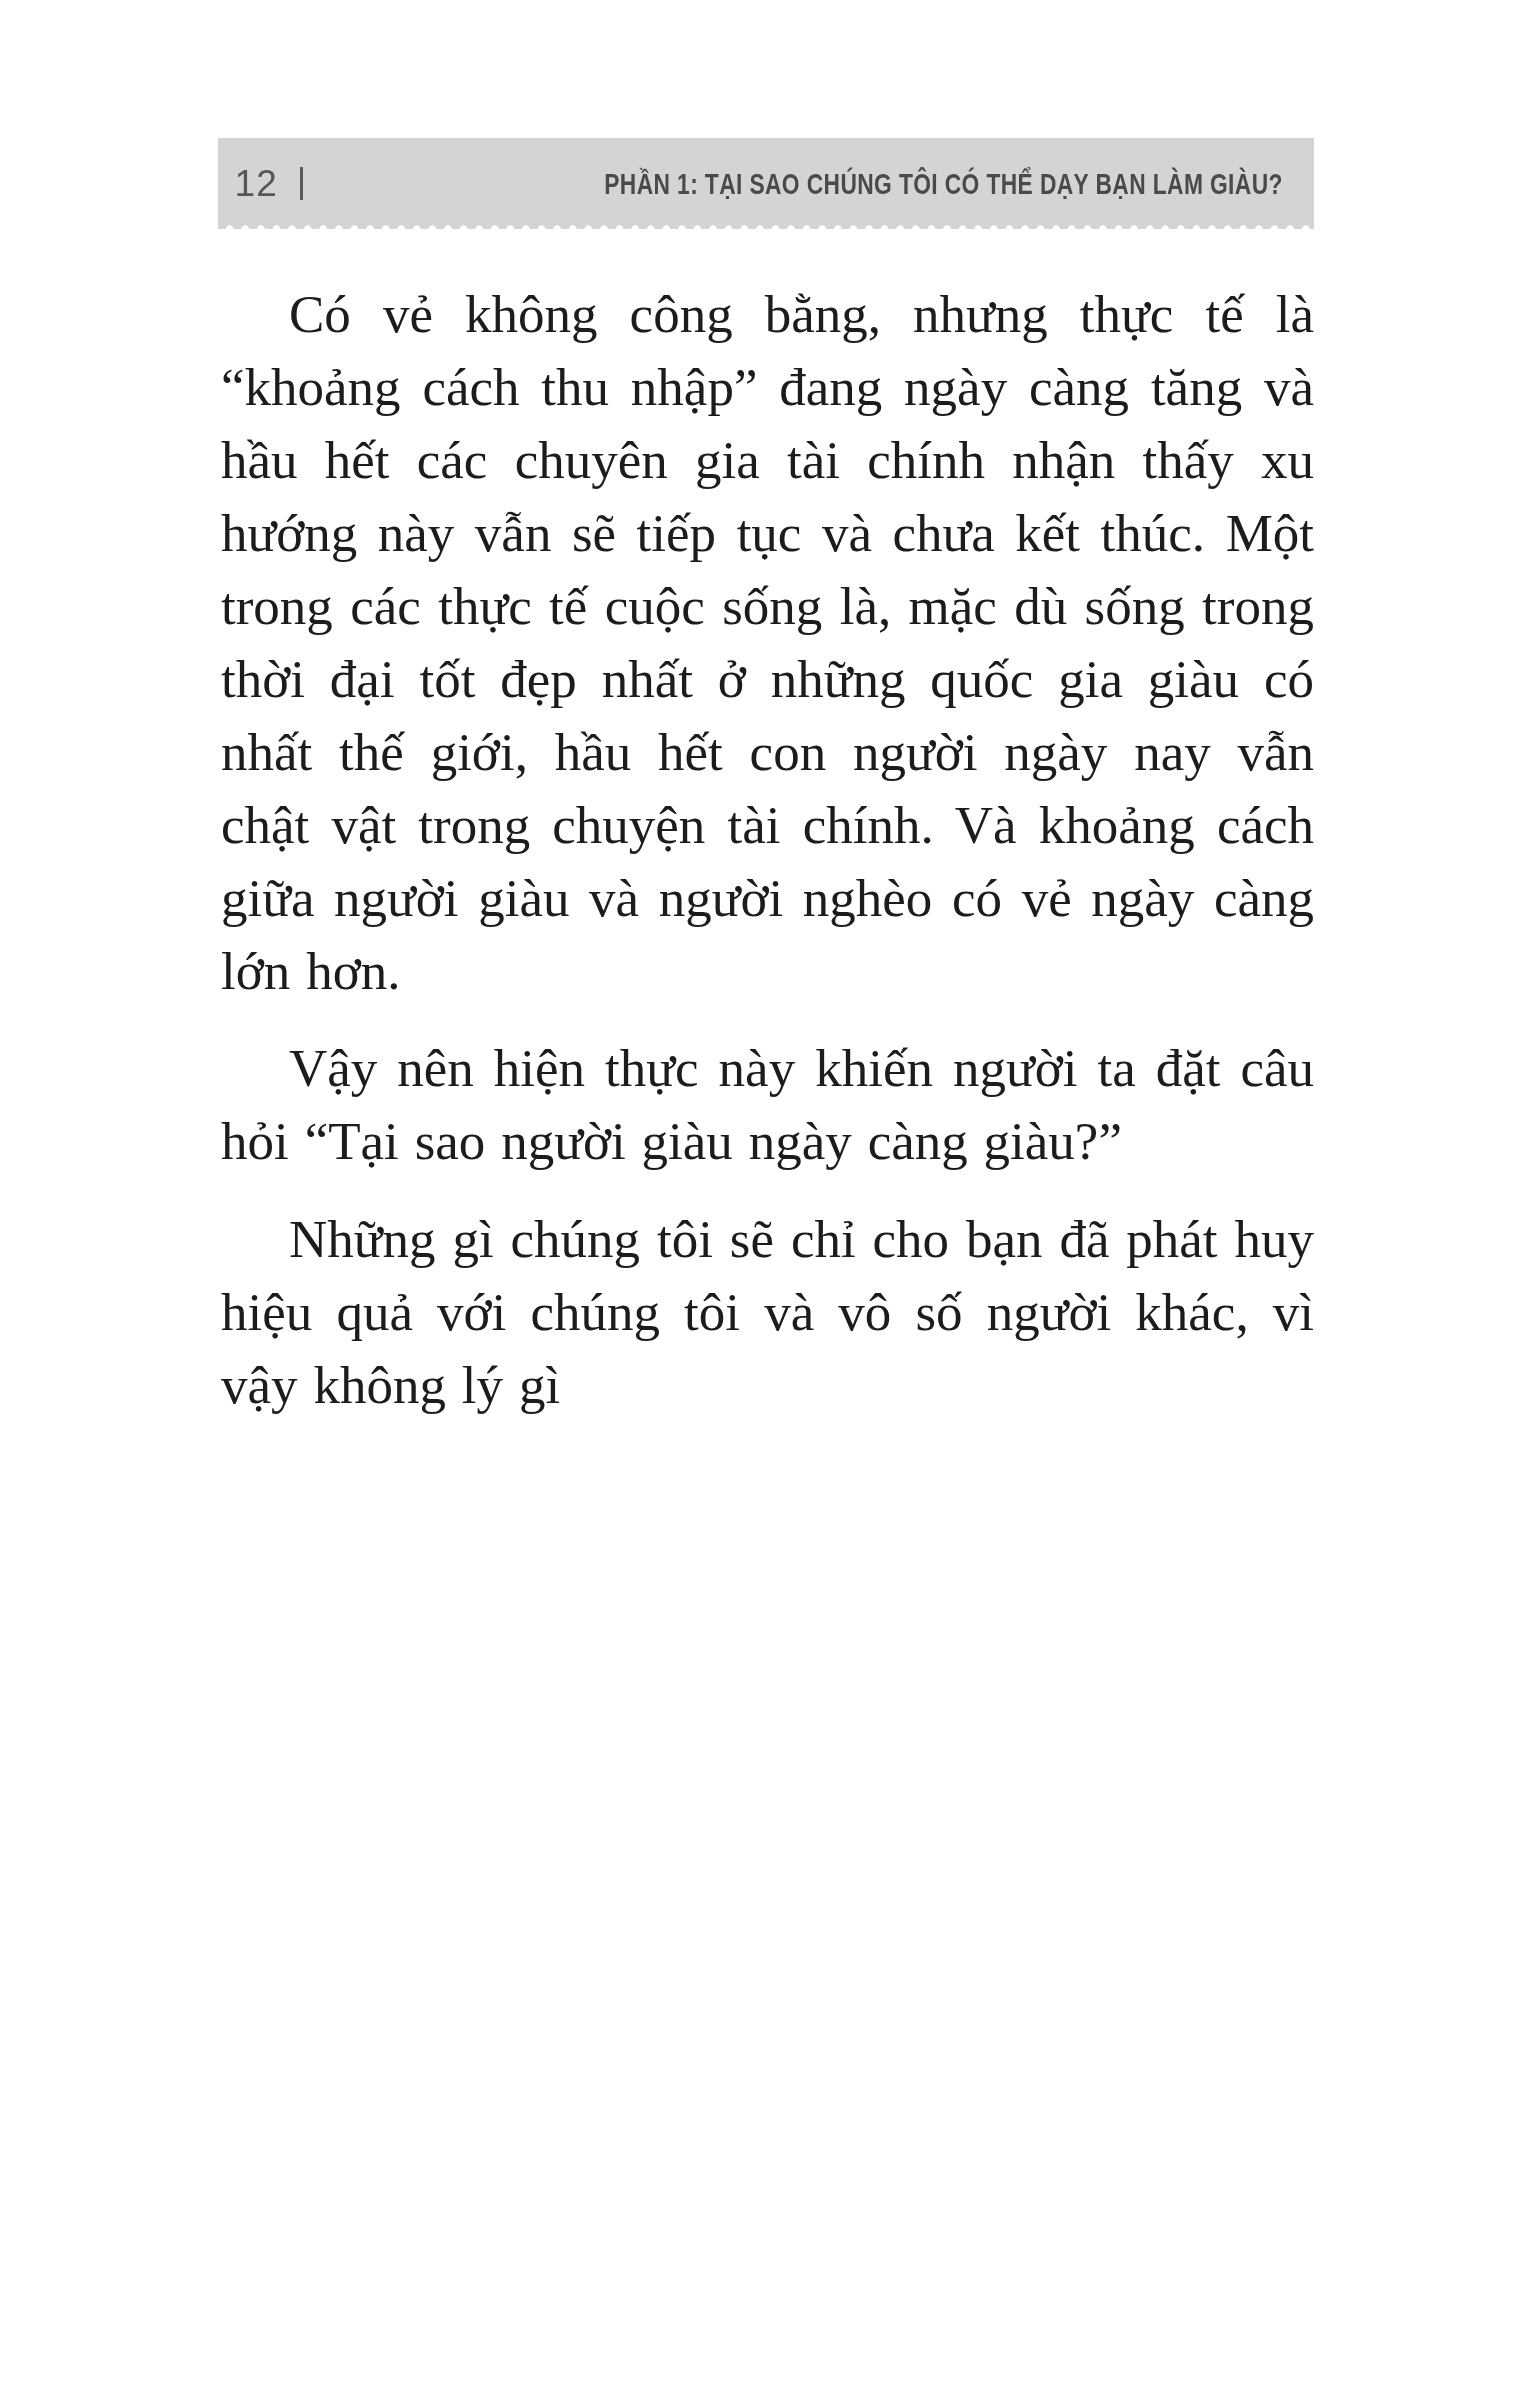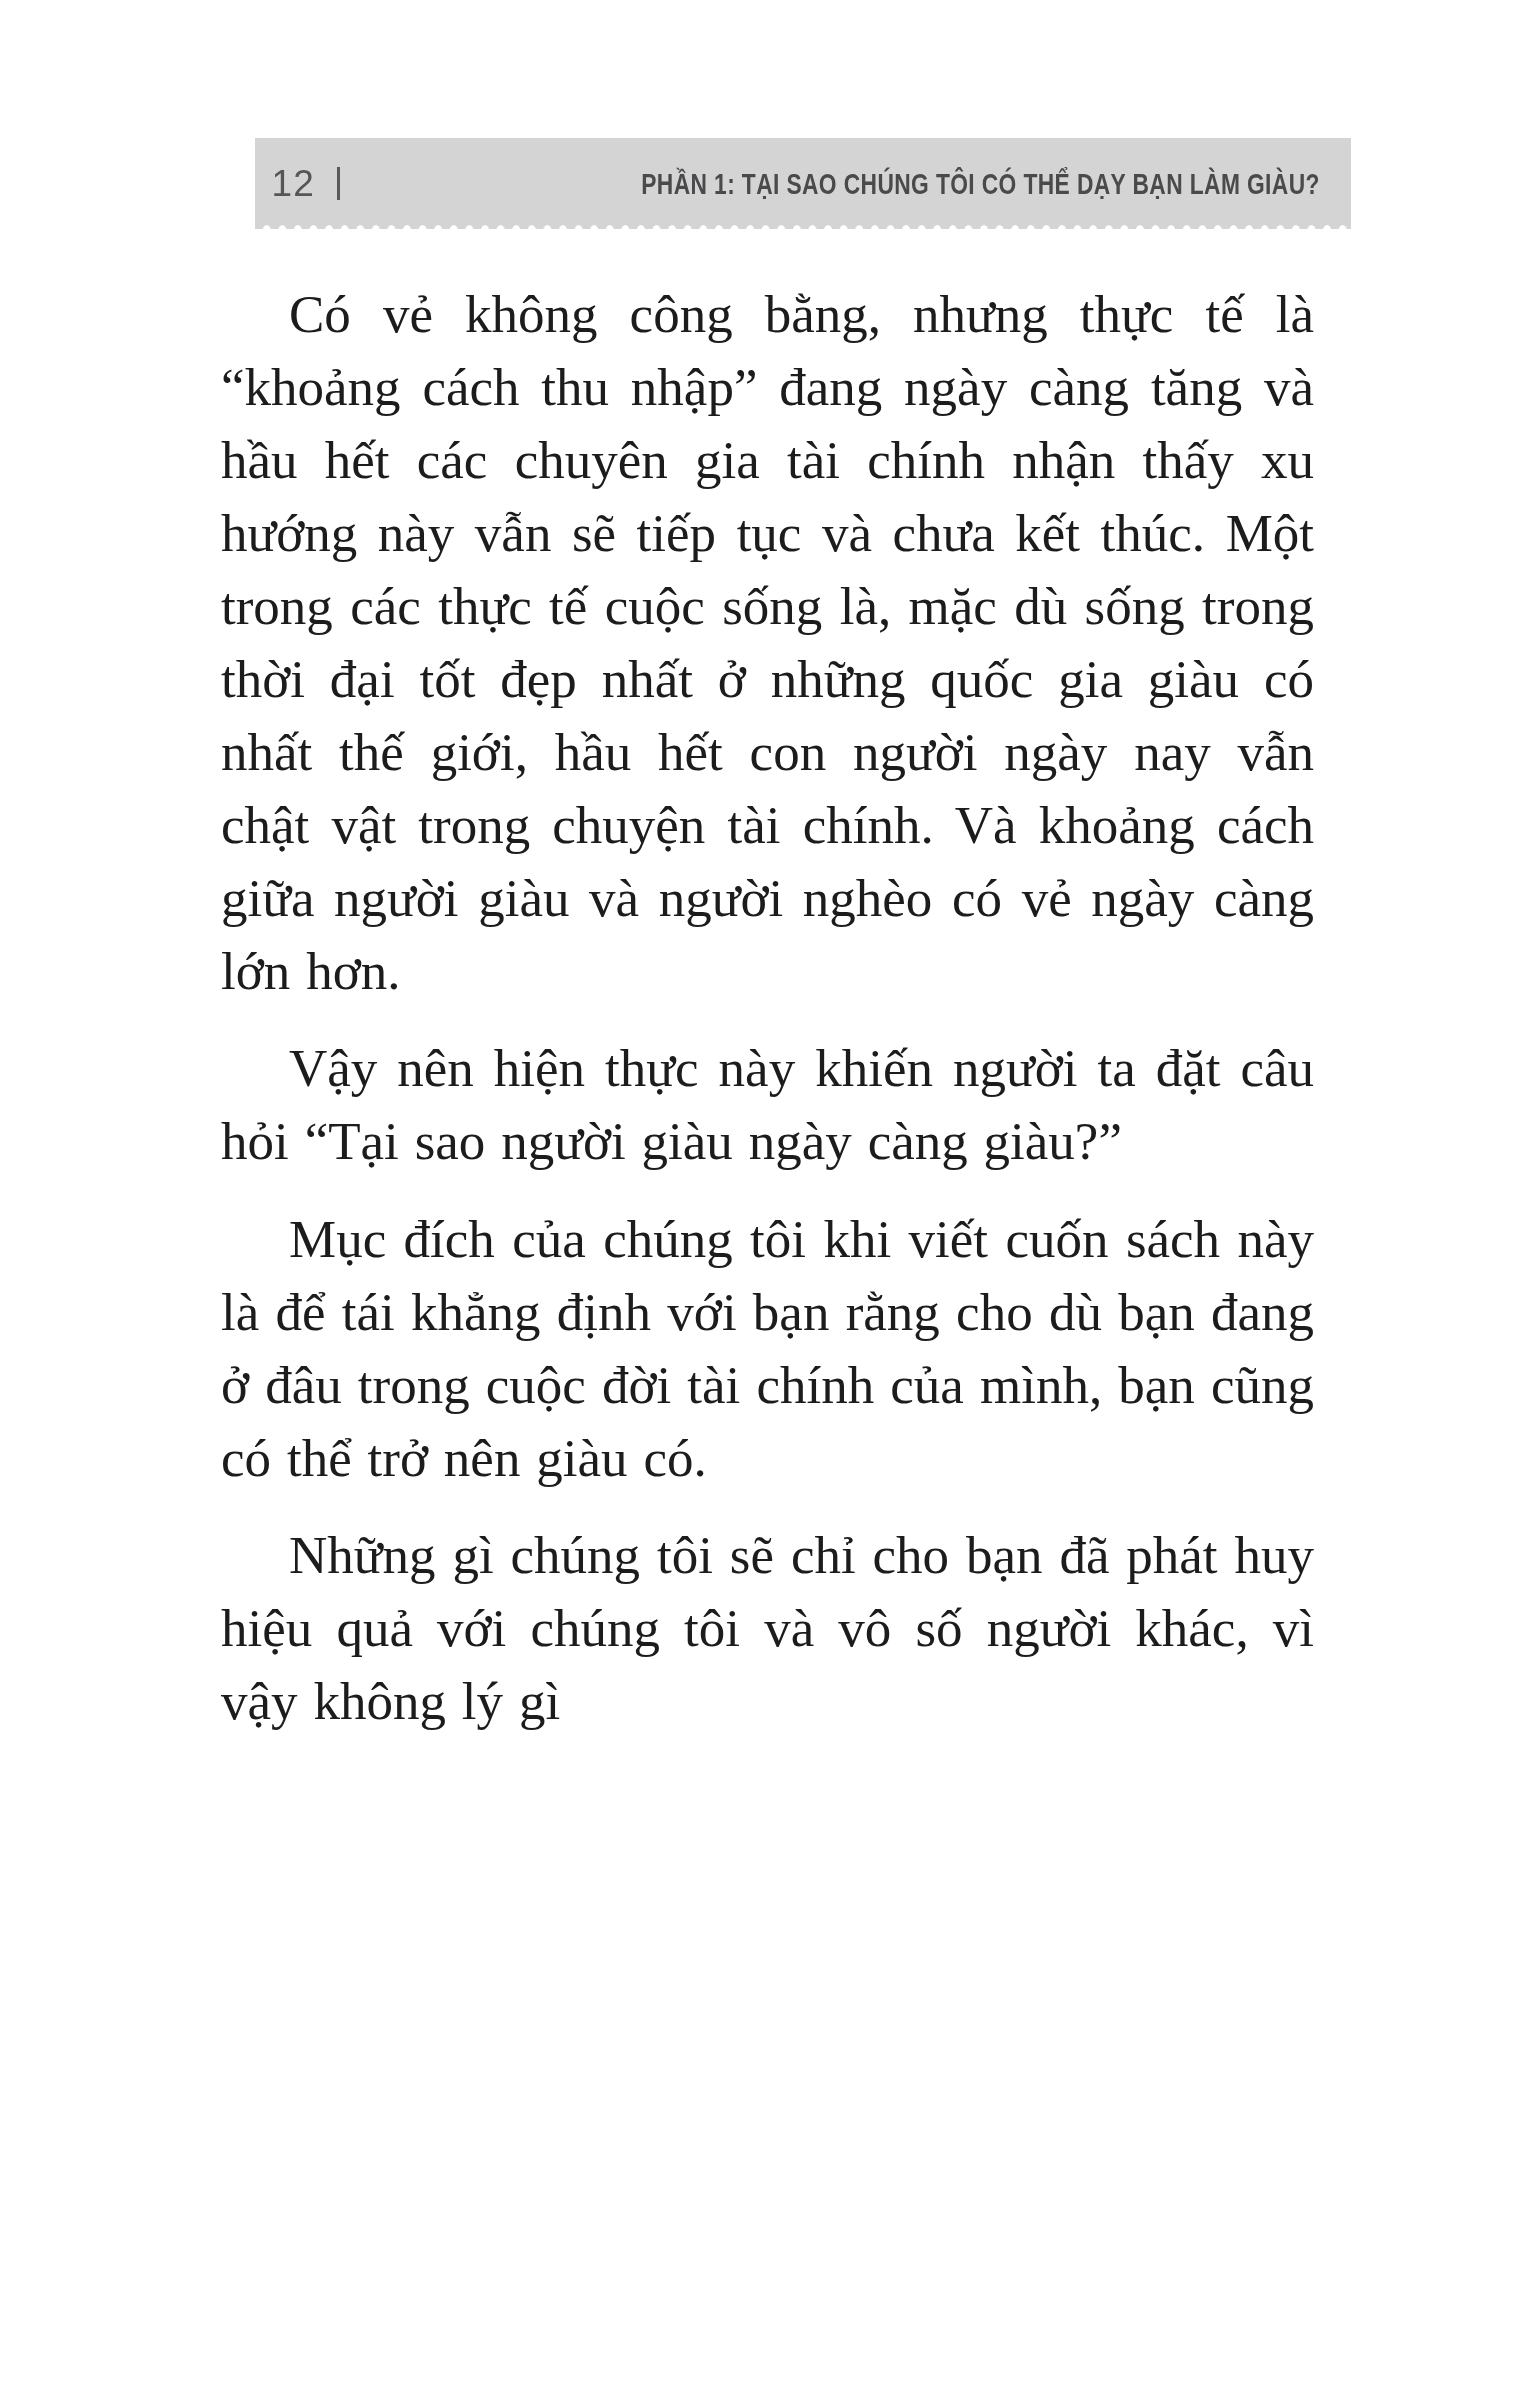--- a/index.html
+++ b/index.html
@@ -15,21 +15,20 @@
   
   .header-band {
     position: absolute;
     left: 218px;
     top: 138px;
     width: 1096px;
     height: 91px;
     background: #d4d4d4;
     display: flex;
     align-items: center;
-    margin-left: 37px;
   }
   
   .scalloped-edge {
     position: absolute;
     left: 0;
     right: 0;
     bottom: -4.9px;
     height: 9.8px;
     background-image: radial-gradient(circle 3.9px at 50% 50%, #ffffff 3.4px, rgba(255,255,255,0) 3.9px);
     background-size: 15.6px 9.8px;
@@ -96,16 +95,15 @@
 <div class="header-band">
   <span class="page-number">12</span>
   <span class="header-divider"></span>
   <span class="section-title">PHẦN 1: TẠI SAO CHÚNG TÔI CÓ THỂ DẠY BẠN LÀM GIÀU?</span>
   <span class="scalloped-edge"></span>
 </div>
 
 <div class="content">
     <p><span class="run regular">Có vẻ không công bằng, nhưng thực tế là “khoảng cách thu nhập” đang ngày càng tăng và hầu hết các chuyên gia tài chính nhận thấy xu hướng này vẫn sẽ tiếp tục và chưa kết thúc. Một trong các thực tế cuộc sống là, mặc dù sống trong thời đại tốt đẹp nhất ở những quốc gia giàu có nhất thế giới, hầu hết con người ngày nay vẫn chật vật trong chuyện tài chính. Và khoảng cách giữa người giàu và người nghèo có vẻ ngày càng lớn hơn.</span></p>
     <p><span class="run regular">Vậy nên hiện thực này khiến người ta đặt câu hỏi “Tại sao người giàu ngày càng giàu?”</span></p>
-    <p><span class="run regular">Mục đích của chúng tôi khi viết cuốn sách này là để tái khẳng định với bạn rằng cho dù bạn đang ở đâu trong cuộc đời tài chính của mình, bạn cũng có thể trở nên giàu có.</span></p>
     <p><span class="run regular">Những gì chúng tôi sẽ chỉ cho bạn đã phát huy hiệu quả với chúng tôi và vô số người khác, vì vậy không lý gì</span></p>
   </div>
 
 
 </body></html>

